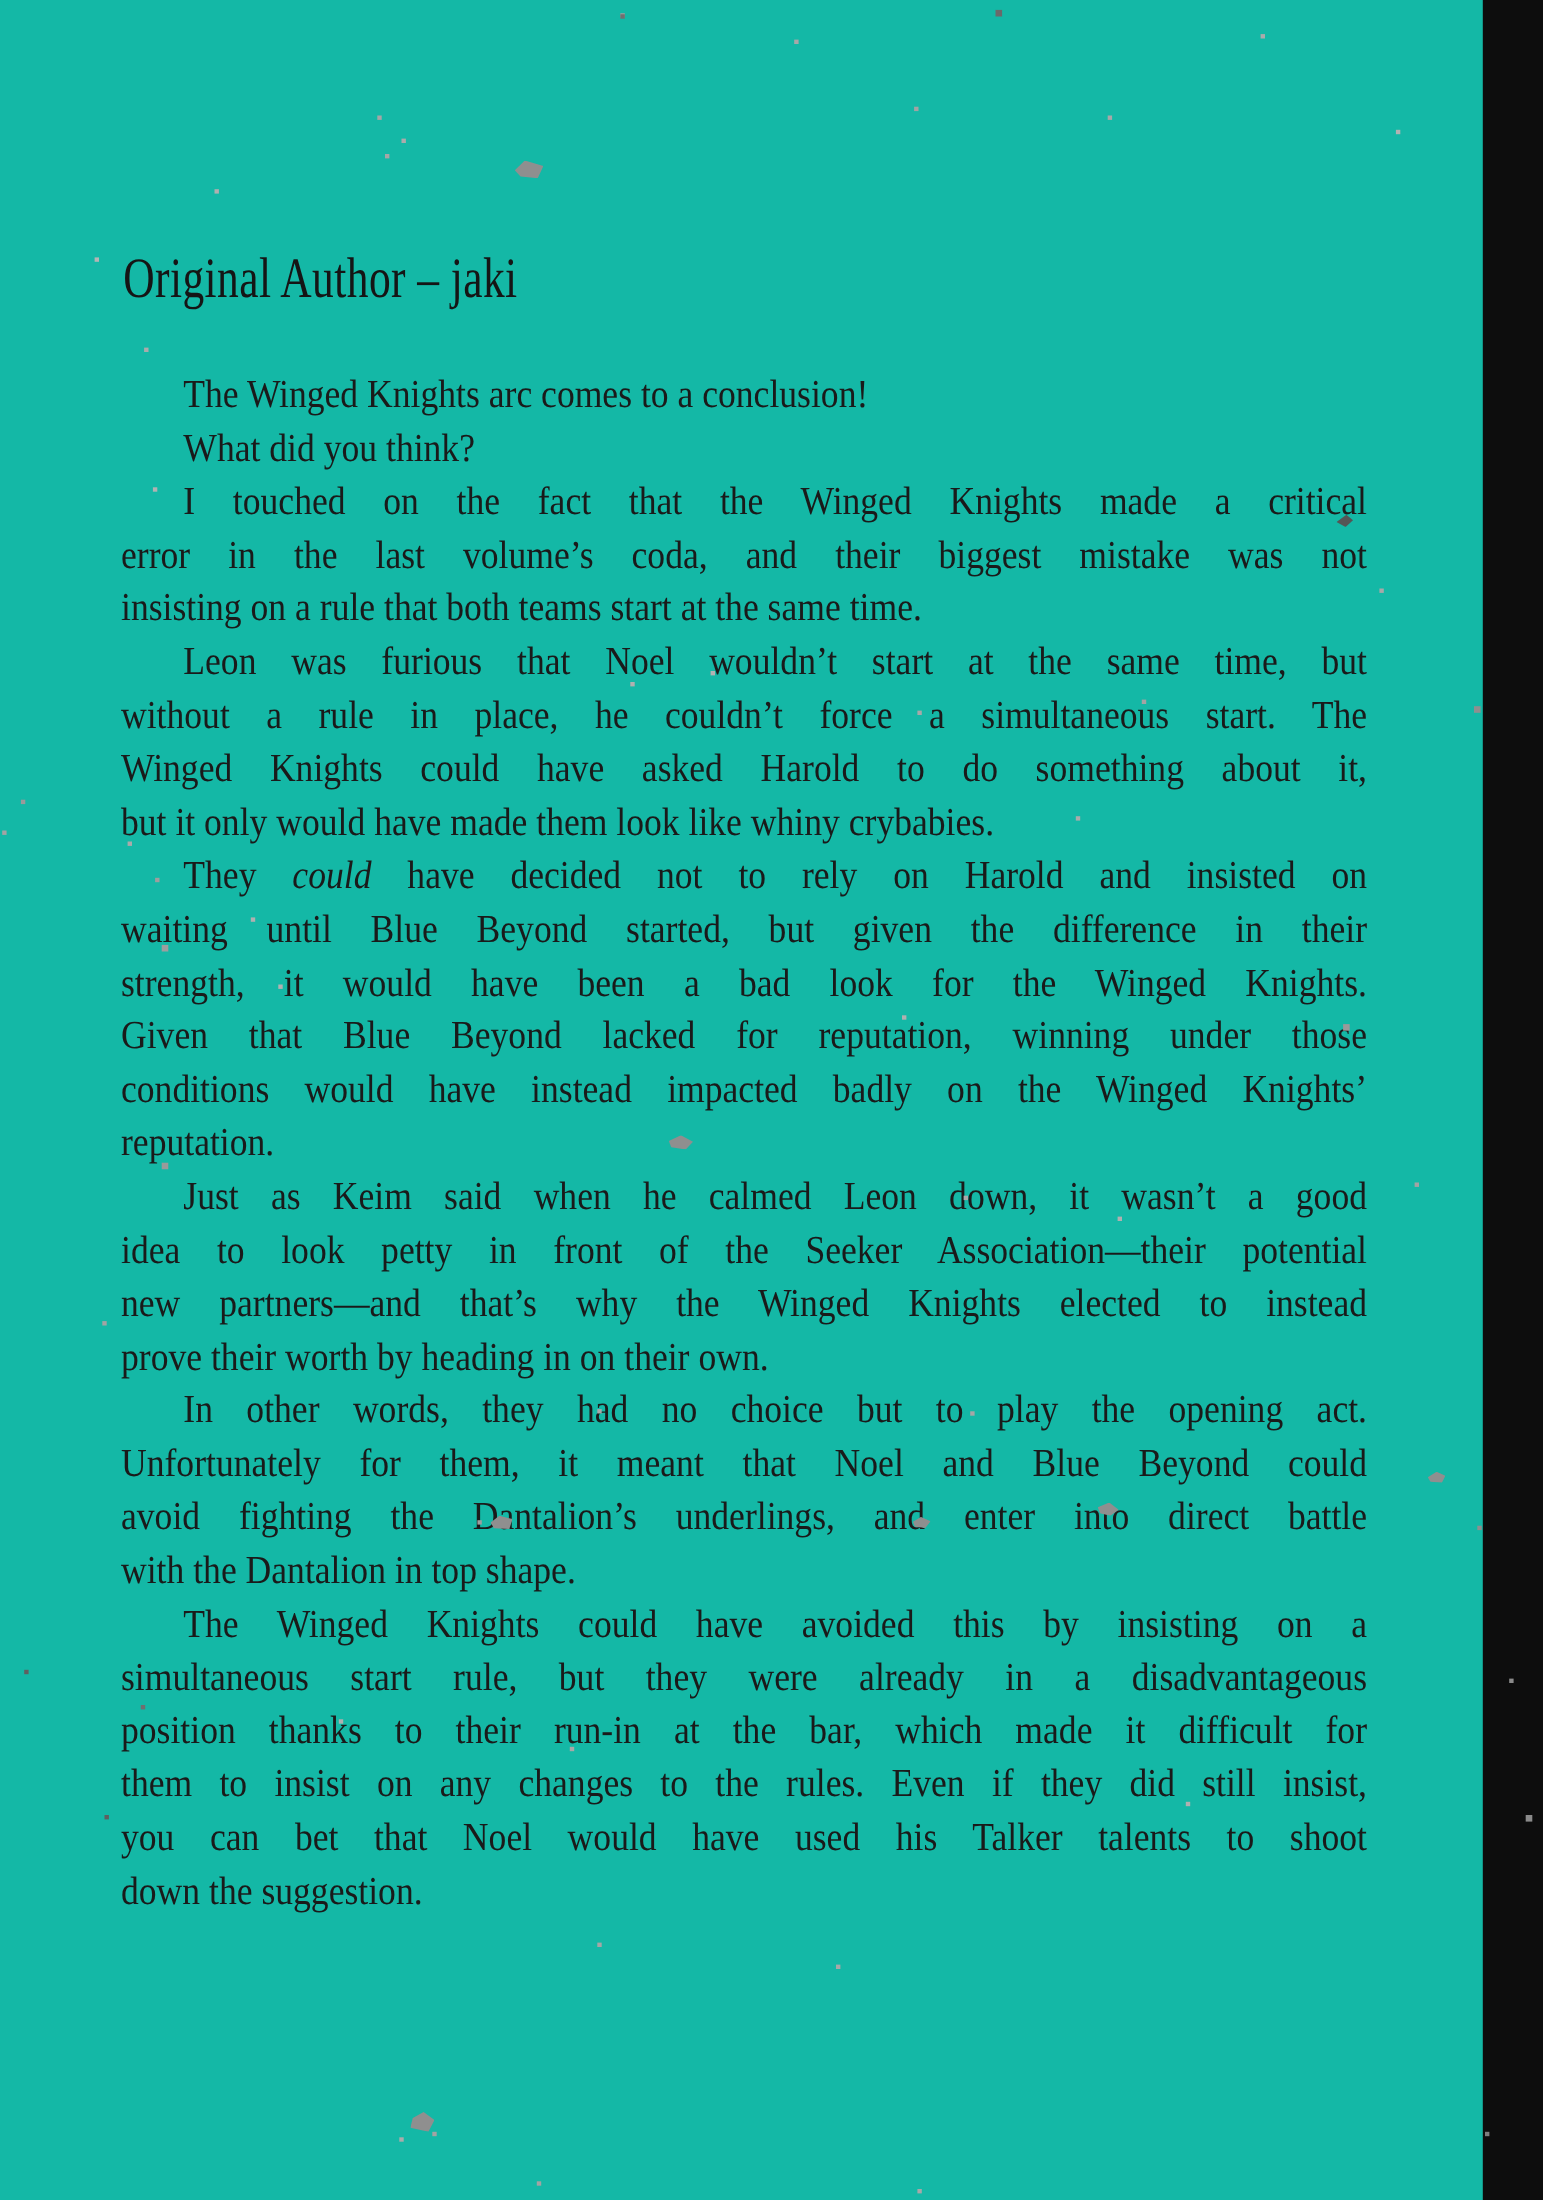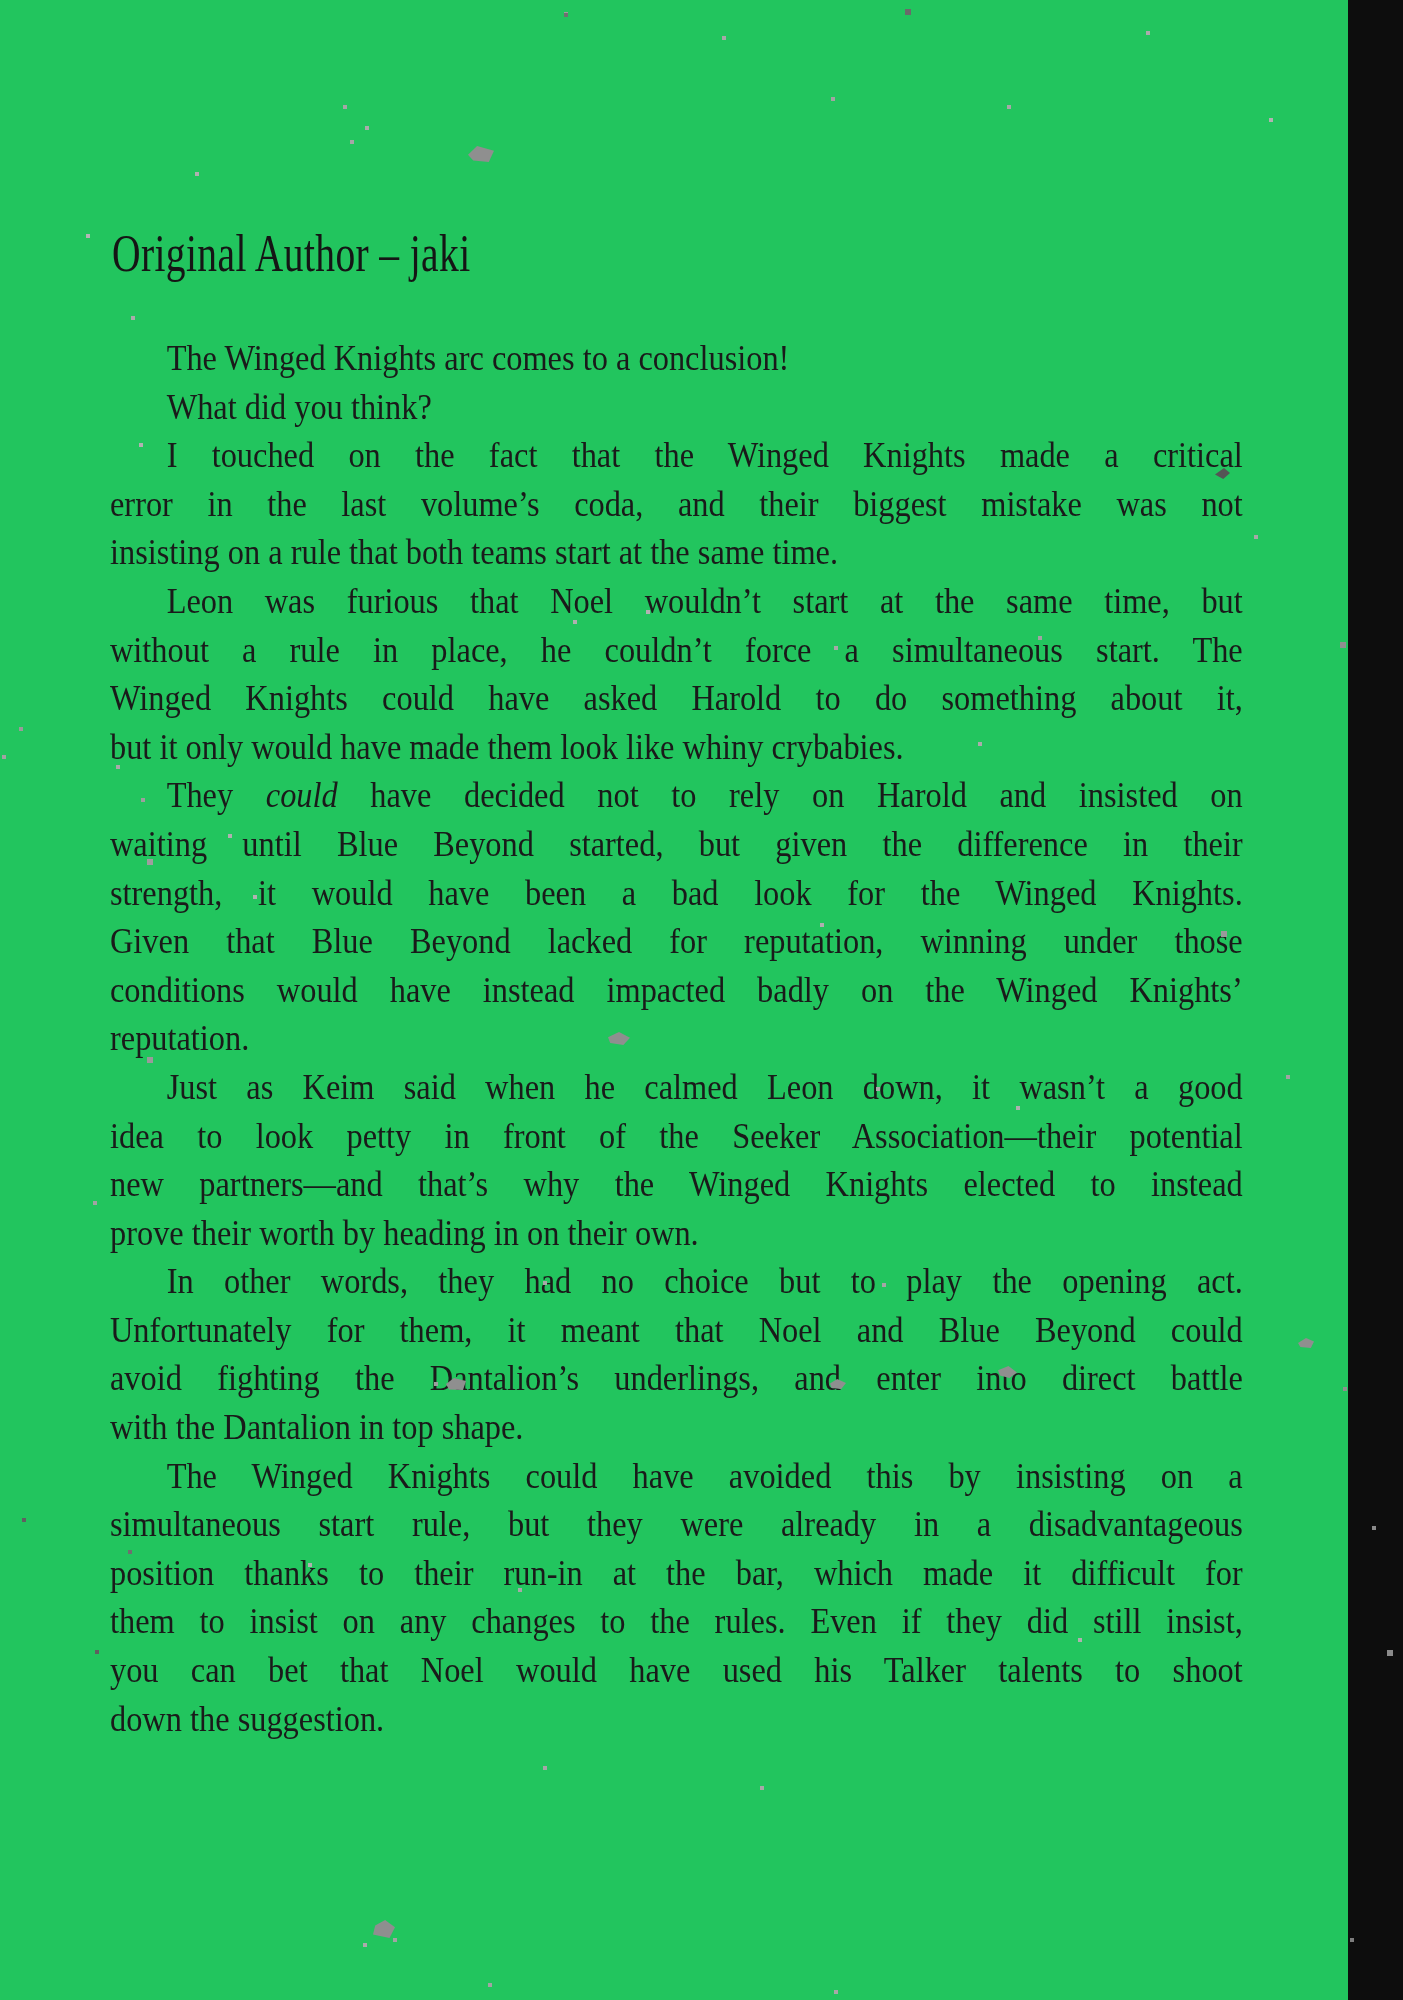--- a/index.html
+++ b/index.html
@@ -1,20 +1,20 @@
 <!DOCTYPE html>
 <html><head>
 <meta charset="utf-8">
 <style>
   html, body { margin: 0; padding: 0; background: #2a2a2a; }
   .book-page {
     position: relative;
     width: 1403px;
     height: 2000px;
-    background: #22c55e;
+    background: #14b8a6;
     overflow: hidden;
     font-family: "Liberation Serif", serif;
   }
   
   .page-edge {
     position: absolute;
     left: 1348px; top: 0;
     width: 55px; height: 2000px;
     background: #0d0d0d;
   }

